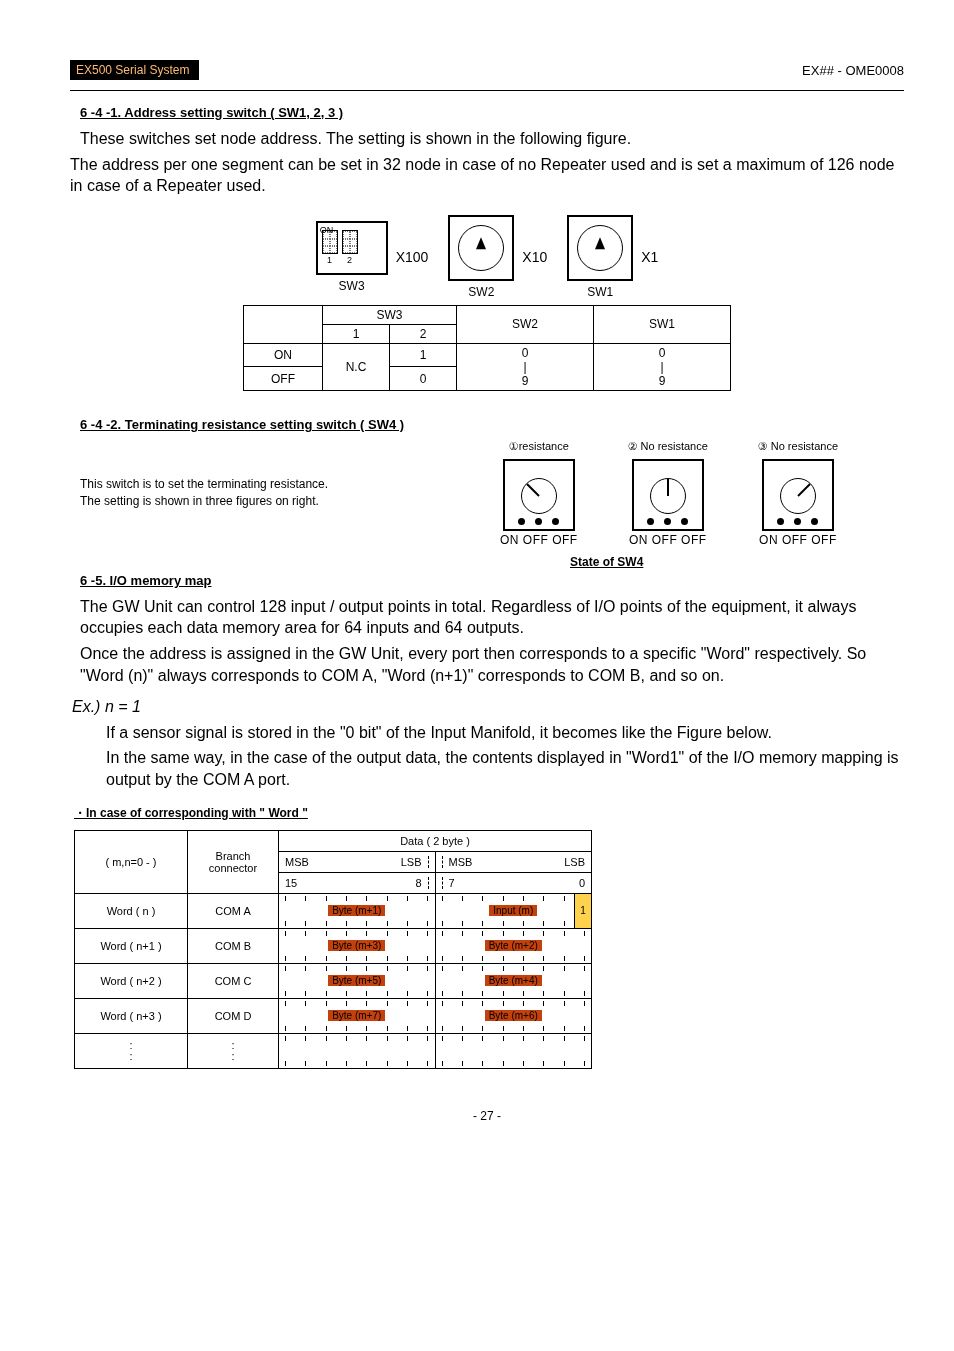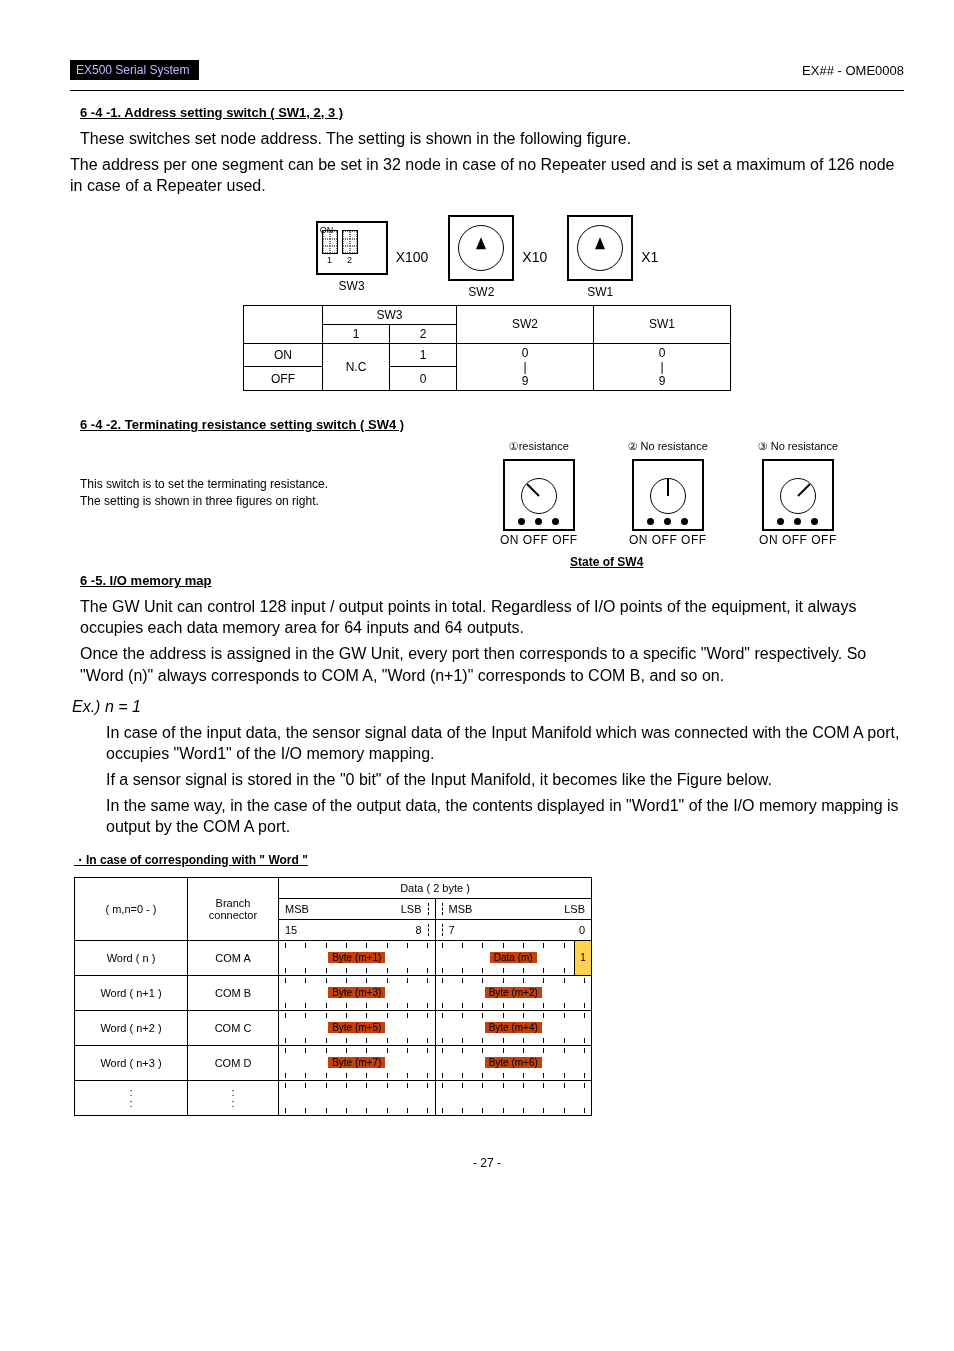--- a/index.html
+++ b/index.html
@@ -14,21 +14,21 @@
   .page {
     padding: 60px 50px 40px 70px;
   }
   .header-bar {
     display: flex;
     align-items: center;
     margin-bottom: 10px;
   }
   .header-black {
     background: #000;
-    color: #c4b5fd;
+    color: #fdba74;
     padding: 3px 10px 3px 6px;
     font-size: 12px;
   }
   .header-right {
     margin-left: auto;
     font-size: 13px;
   }
   .header-line {
     border-top: 1px solid #000;
     margin-bottom: 10px;
@@ -413,21 +413,20 @@
         <div class="sw4-bottom">ON   OFF OFF</div>
       </div>
     </div>
   </div>
   <div class="state-label">State of SW4</div>
 
   <h3 class="section" style="margin-top:2px;">6 -5. I/O memory map</h3>
   <p class="body">The GW Unit can control 128 input / output points in total. Regardless of I/O points of the equipment, it always occupies each data memory area for 64 inputs and 64 outputs.</p>
   <p class="body">Once the address is assigned in the GW Unit, every port then corresponds to a specific "Word" respectively. So "Word (n)" always corresponds to COM A, "Word (n+1)" corresponds to COM B, and so on.</p>
   <p class="body" style="margin-top:10px;margin-left:2px;font-style:italic;">Ex.) n = 1</p>
-  <p class="body" style="margin-left:36px;">In case of the input data, the sensor signal data of the Input Manifold which was connected with the COM A port, occupies "Word1" of the I/O memory mapping.</p>
   <p class="body" style="margin-left:36px;">If a sensor signal is stored in the "0 bit" of the Input Manifold, it becomes like the Figure below.</p>
   <p class="body" style="margin-left:36px;">In the same way, in the case of the output data, the contents displayed in "Word1" of the I/O memory mapping is output by the COM A port.</p>
 
   <div class="mem-caption">・In case of corresponding with " Word "</div>
 
   <table class="mem">
     <tbody>
         <tr>
       <th rowspan="3" style="width:100px;">( m,n=0 - )</th>
       <th rowspan="3" style="width:78px;">Branch connector</th>
@@ -498,21 +497,21 @@
               <div class="byte-ticks bot">
                 <span class="tick"></span>
                 <span class="tick"></span>
                 <span class="tick"></span>
                 <span class="tick"></span>
                 <span class="tick"></span>
                 <span class="tick"></span>
                 <span class="tick"></span>
                 <span class="tick"></span>
               </div>
-              <span class="byte-label">Data (m)</span>
+              <span class="byte-label">Input (m)</span>
               <div class="bit-one">1</div>
             </div>
           </td>
         </tr>
         <tr>
           <td>Word ( n+1 )</td>
           <td>COM B</td>
           <td class="byte-cell">
             <div class="byte-inner">
               <div class="byte-ticks top">

